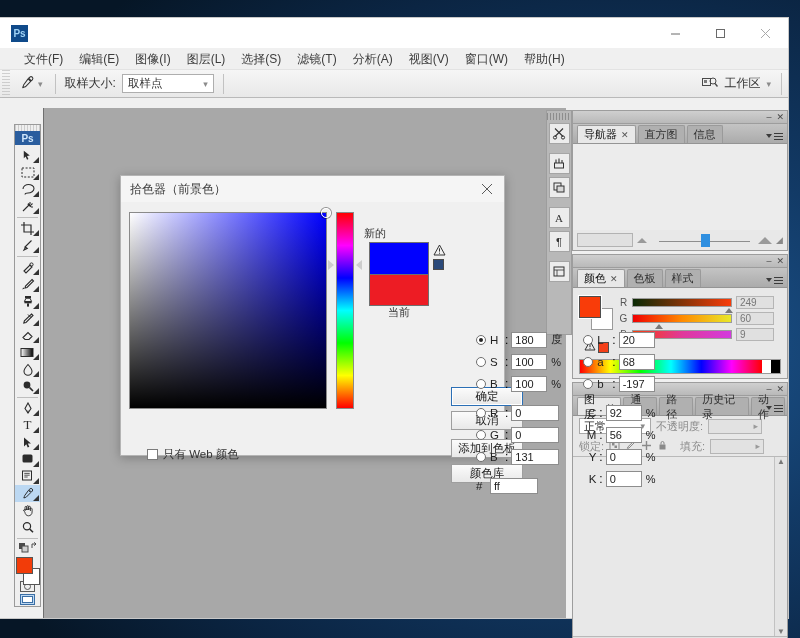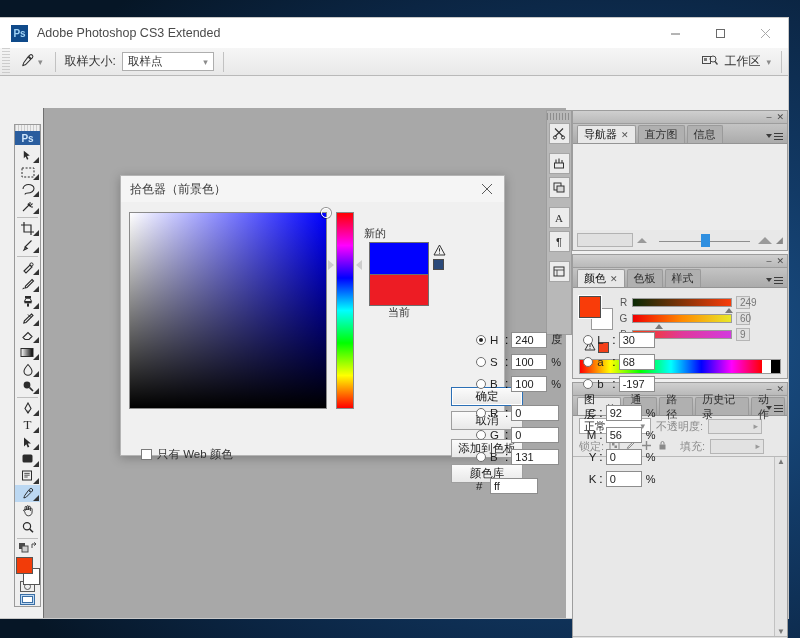--- a/index.html
+++ b/index.html
@@ -164,21 +164,21 @@
   #color-body { padding:6px 6px 4px 6px; }
   #color-rows { display:flex; gap:6px; }
   #cp-swatches { position:relative; width:34px; height:34px; margin-top:2px;}
   #cp-fg { position:absolute; left:0; top:0; width:22px; height:22px; background:#f93c09; border:1px solid #4d4d4d; outline:1px solid #fff;}
   #cp-bg { position:absolute; left:12px; top:12px; width:22px; height:22px; background:#fff; border:1px solid #9a9a9a;}
   .ch-row { display:flex; align-items:center; gap:4px; height:16px; }
   .ch-label { width:9px; font-size:10px; color:#555; text-align:center; }
   .ch-bar { width:100px; height:9px; position:relative; border:1px solid #9b9b9b; }
   .ch-knob { position:absolute; top:9px; width:0;height:0;
     border-left:4px solid transparent;border-right:4px solid transparent;border-bottom:5px solid #7a7a7a;}
-  .ch-val { width:14px; height:13px; background:#e0e0e0; border:1px solid #b5b5b5; font-size:10px;
+  .ch-val { width:38px; height:13px; background:#e0e0e0; border:1px solid #b5b5b5; font-size:10px;
     color:#777; padding-left:3px; display:flex; align-items:center;}
   #cp-oog { width:11px;height:11px; background:#f4401a; border:1px solid #4d4d4d; }
   #cp-ramp { height:15px; margin-top:5px; border:1px solid #9b9b9b; display:flex;}
   #cp-ramp .grad { flex:1; background:linear-gradient(to right,#ff0000,#ffff00,#00ff00,#00ffff,#0000ff,#ff00ff,#ff0000); }
   #cp-ramp .wh { width:9px; background:#fff; }
   #cp-ramp .bk { width:9px; background:#000; }
   
   #lay-body { }
   .lay-row1, .lay-row2 { display:flex; align-items:center; height:20px; padding:0 6px; gap:5px;}
   .lay-combo { width:72px; height:16px; background:#fff; border:1px solid #a9a9a9;
@@ -221,21 +221,21 @@
   #swatch-new { position:absolute; left:248px; top:40px; width:60px; height:32px; background:#0000ff; border:1px solid #6f6f6f; border-bottom:none;}
   #swatch-cur { position:absolute; left:248px; top:72px; width:60px; height:32px; background:#ed1c24; border:1px solid #6f6f6f;}
   #oog-warn { position:absolute; left:312px; top:42px; font-size:11px; color:#333; }
   #oog-chip { position:absolute; left:312px; top:57px; width:11px; height:11px; background:#2b4a7a; border:1px solid #4b4b4b;}
   .pk-btn {
     position:absolute; left:330px; width:72px; height:19px;
     background:linear-gradient(#fbfbfb,#e8e8e8); border:1px solid #9e9e9e;
     display:flex; align-items:center; justify-content:center; font-size:11.5px; color:#222;
   }
   .pk-btn.primary { border:1px solid #2b6fb5; box-shadow:inset 0 0 0 1px #fff; }
-  #web-only { position:absolute; left:20px; top:245px; display:flex; align-items:center; gap:5px; font-size:11.5px; color:#333;}
+  #web-only { position:absolute; left:26px; top:245px; display:flex; align-items:center; gap:5px; font-size:11.5px; color:#333;}
   .cbx { width:11px; height:11px; background:#fff; border:1px solid #7b7b7b; }
   
   #fields { position:absolute; left:355px; top:128px; }
   .f-row { display:flex; align-items:center; height:19px; margin-bottom:3px; }
   .radio { width:10px; height:10px; border:1px solid #6f6f6f; border-radius:50%; background:#fff;
       margin-right:4px; position:relative; flex:none;}
   .radio.on::after { content:''; position:absolute; left:2px; top:2px; width:4px; height:4px; border-radius:50%; background:#222;}
   .f-name { width:15px; font-size:11.5px; color:#222; }
   .f-name.r { text-align:right; width:24px; padding-right:3px;}
   .f-in { width:36px; height:16px; background:#fff; border:1px solid #8d8d8d; font-size:11px;
@@ -250,41 +250,52 @@
 </style>
 </head>
 <body>
 
 <div id="desktop"></div>
 
 <div id="ps-window">
 
   <div id="titlebar">
     <div class="ps-logo">Ps</div>
-    <div id="app-title">Adobe Photoshop CS3 Extended</div>
     <div class="win-btns">
       <div class="win-btn">
         <svg width="11" height="11" viewBox="0 0 11 11">
             <line x1="1" y1="6" x2="10" y2="6" stroke="#6a6a6a" stroke-width="1"></line>
           </svg>
       </div>
       <div class="win-btn">
         <svg width="11" height="11" viewBox="0 0 11 11">
             <rect x="1.5" y="1.5" width="8" height="8" fill="none" stroke="#6a6a6a" stroke-width="1"></rect>
           </svg>
       </div>
       <div class="win-btn">
         <svg width="11" height="11" viewBox="0 0 11 11">
             <line x1="1" y1="1" x2="10" y2="10" stroke="#a9a9a9" stroke-width="1"></line>
             <line x1="10" y1="1" x2="1" y2="10" stroke="#a9a9a9" stroke-width="1"></line>
           </svg>
       </div>
     </div>
   </div>
 
+  <div id="menubar">
+    <div class="menu-item">文件(F)</div>
+    <div class="menu-item">编辑(E)</div>
+    <div class="menu-item">图像(I)</div>
+    <div class="menu-item">图层(L)</div>
+    <div class="menu-item">选择(S)</div>
+    <div class="menu-item">滤镜(T)</div>
+    <div class="menu-item">分析(A)</div>
+    <div class="menu-item">视图(V)</div>
+    <div class="menu-item">窗口(W)</div>
+    <div class="menu-item">帮助(H)</div>
+  </div>
 
   <div id="optionsbar">
     <div class="opt-grip"></div>
     <div class="opt-tool">
       <span>
         <svg width="15" height="15" viewBox="0 0 16 16">
           <path d="M10.5 2.2a2 2 0 0 1 2.8 2.8l-1.2 1.2-2.8-2.8zM8.6 4.1l2.8 2.8-5.7 5.7-1 .3-1.8.6.6-1.8.3-1z" fill="none" stroke="#333" stroke-width="1.1" stroke-linejoin="round"></path>
         </svg>
       </span>
       <span class="combo-arrow">▾</span>
@@ -787,21 +798,21 @@
       </div>
 
       <div id="fields">
         <div class="cols">
 
           <div>
             <div class="f-row">
               <span class="radio on"></span>
               <span class="f-name">H</span>
               <span style="margin-right:3px;">:</span>
-              <span class="f-in">240</span>
+              <span class="f-in">180</span>
               <span class="f-unit">度</span>
             </div>
             <div class="f-row">
               <span class="radio"></span>
               <span class="f-name">S</span>
               <span style="margin-right:3px;">:</span>
               <span class="f-in">100</span>
               <span class="f-unit">%</span>
             </div>
             <div class="f-row">
@@ -811,21 +822,21 @@
               <span class="f-in">100</span>
               <span class="f-unit">%</span>
             </div>
           </div>
 
           <div>
             <div class="f-row">
               <span class="radio"></span>
               <span class="f-name">L</span>
               <span style="margin-right:3px;">:</span>
-              <span class="f-in">30</span>
+              <span class="f-in">20</span>
             </div>
             <div class="f-row">
               <span class="radio"></span>
               <span class="f-name">a</span>
               <span style="margin-right:3px;">:</span>
               <span class="f-in">68</span>
             </div>
             <div class="f-row">
               <span class="radio"></span>
               <span class="f-name">b</span>

